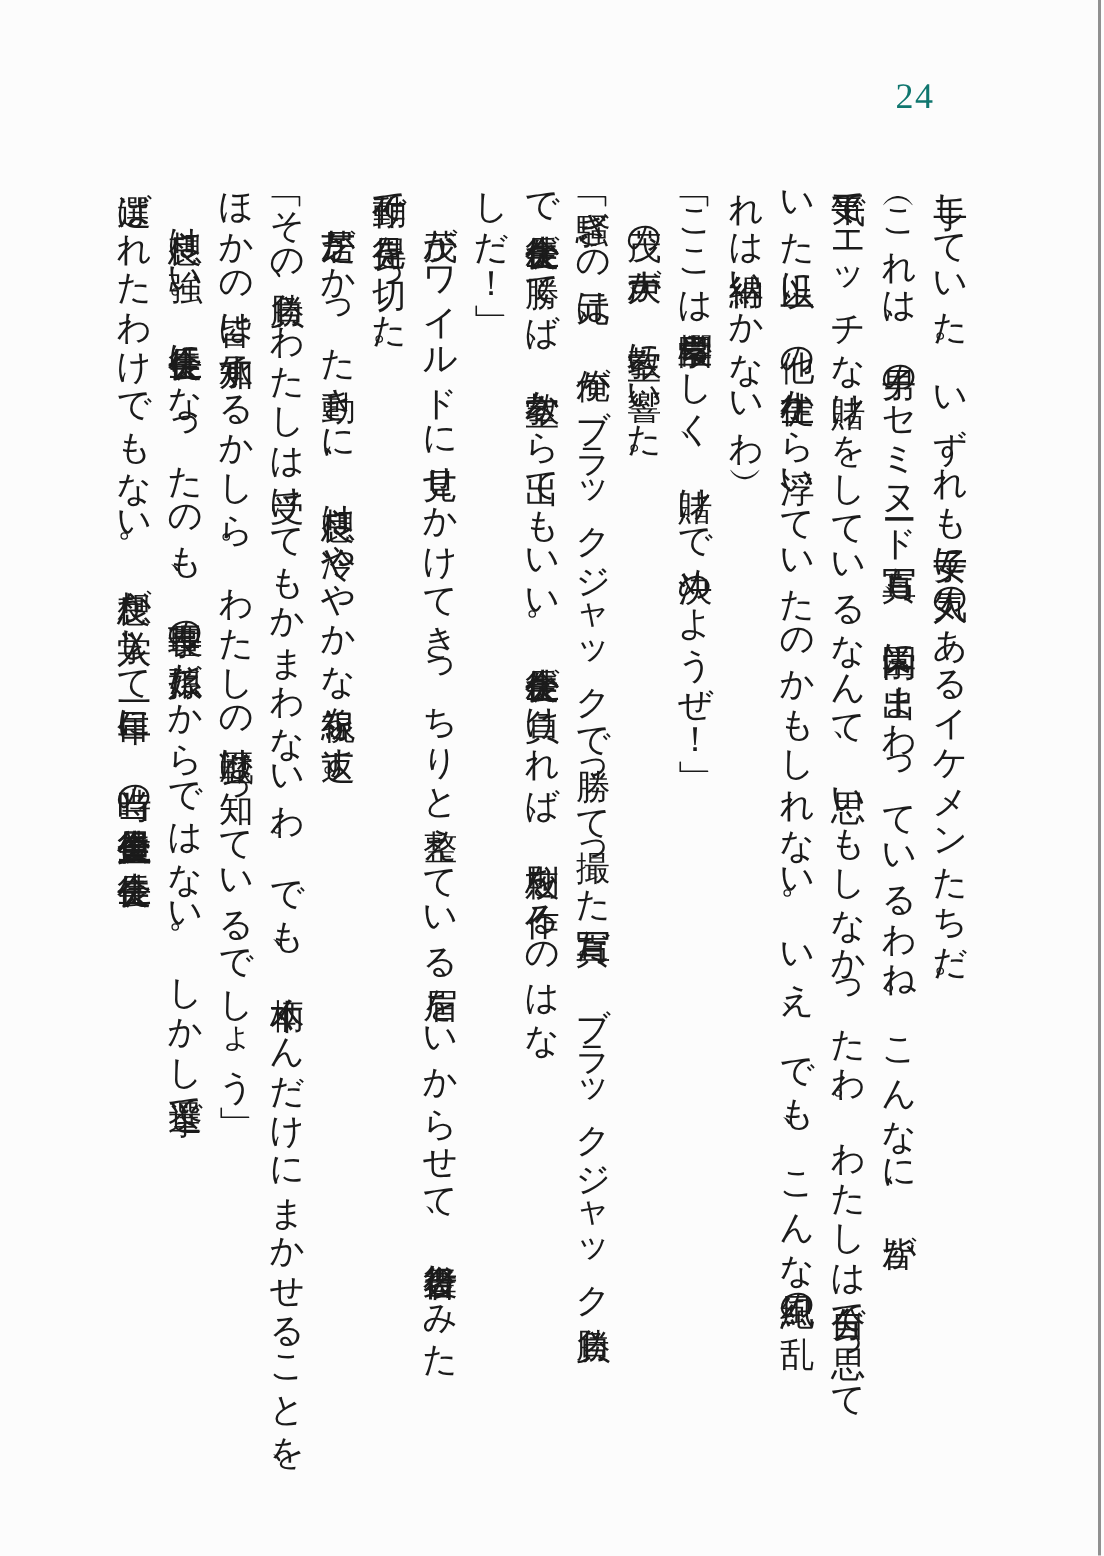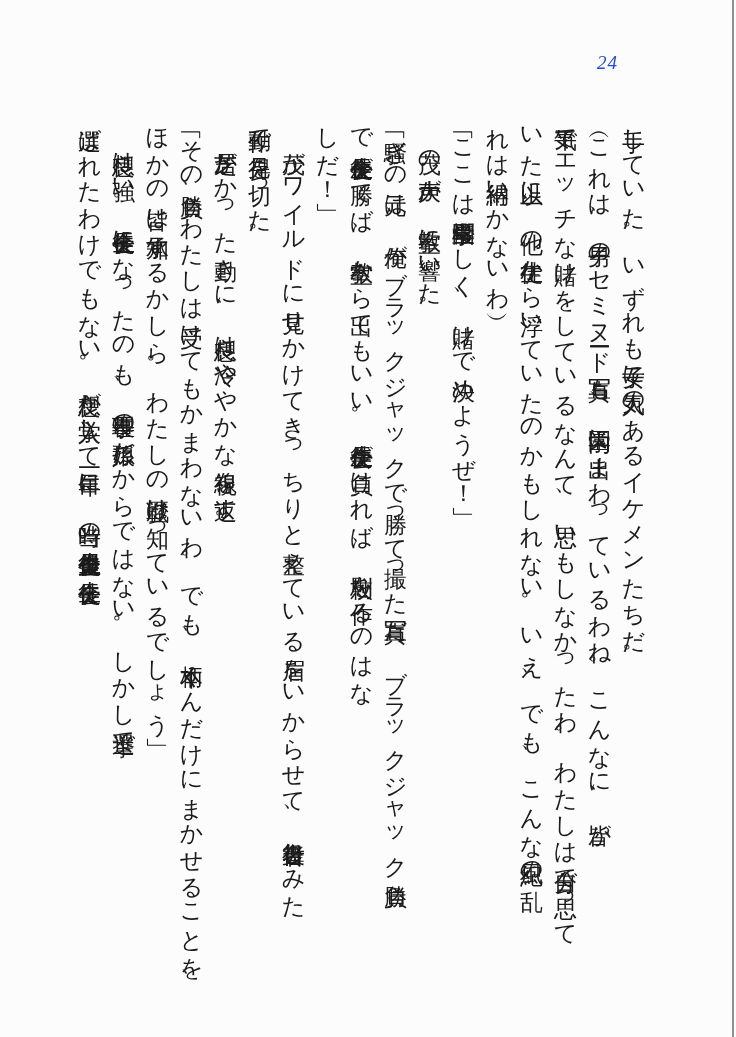--- a/index.html
+++ b/index.html
@@ -11,24 +11,23 @@
     width: 736px;
     height: 1037px;
     background: #fcfcfc;
     overflow: hidden;
     font-family: "Liberation Serif", "DejaVu Serif", serif;
   }
   .page-number {
     position: absolute;
     top: 52px;
     left: 597px;
-    font-size: 19px;
+    font-size: 24px;
     letter-spacing: 1px;
-    color: #1d4ed8;
-    font-style: italic;
+    color: #0f766e;
   }
   .edge-line {
     position: absolute;
     top: 0;
     left: 732px;
     width: 2px;
     height: 1037px;
   }
   .text-block {
     position: absolute;

